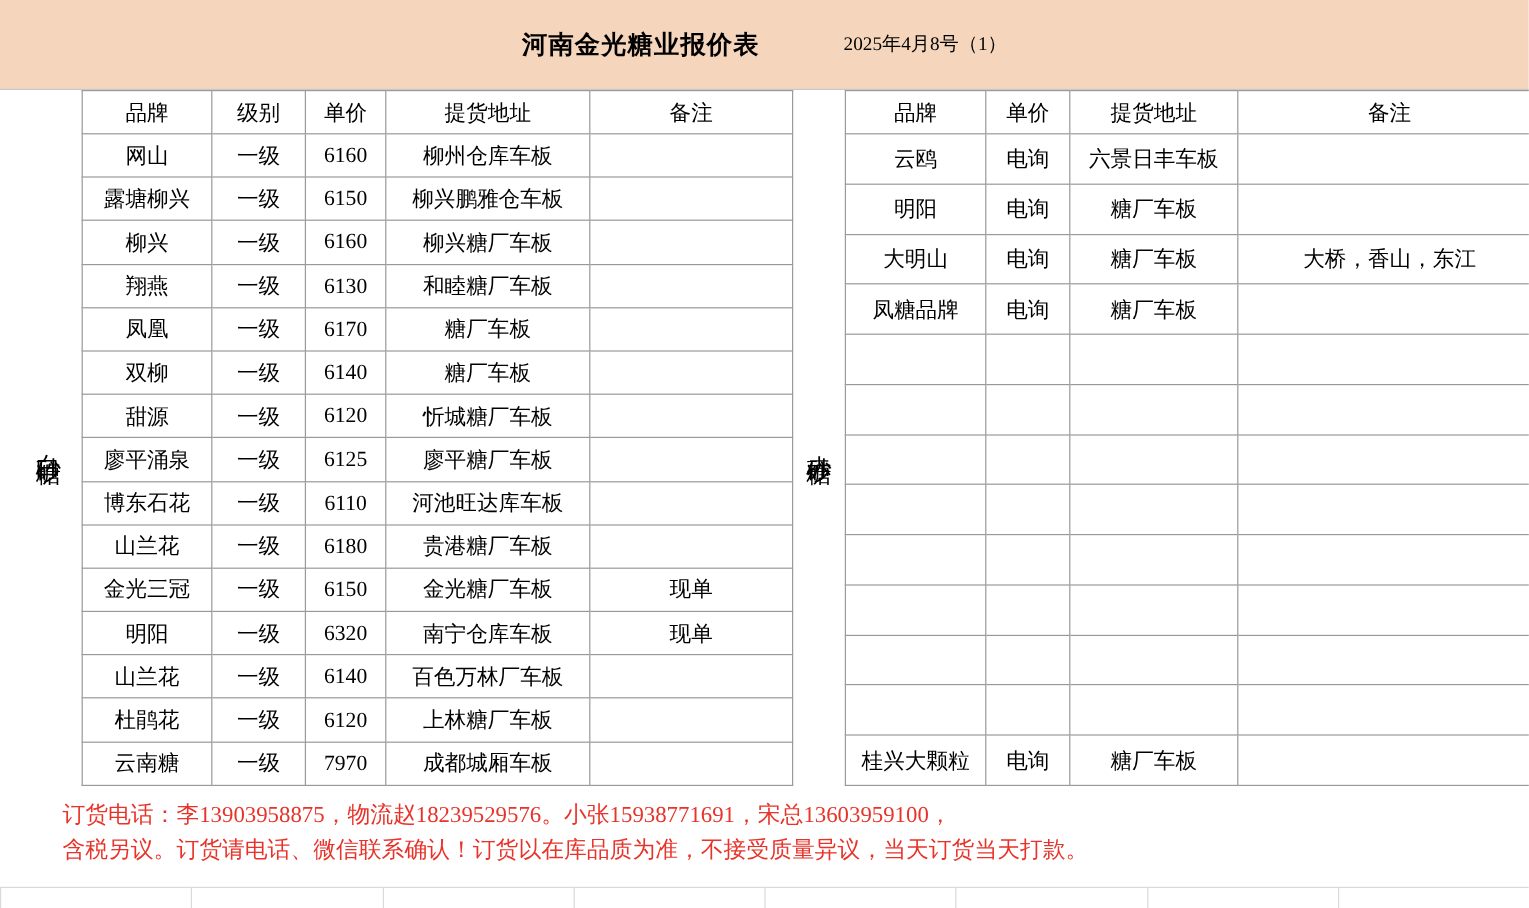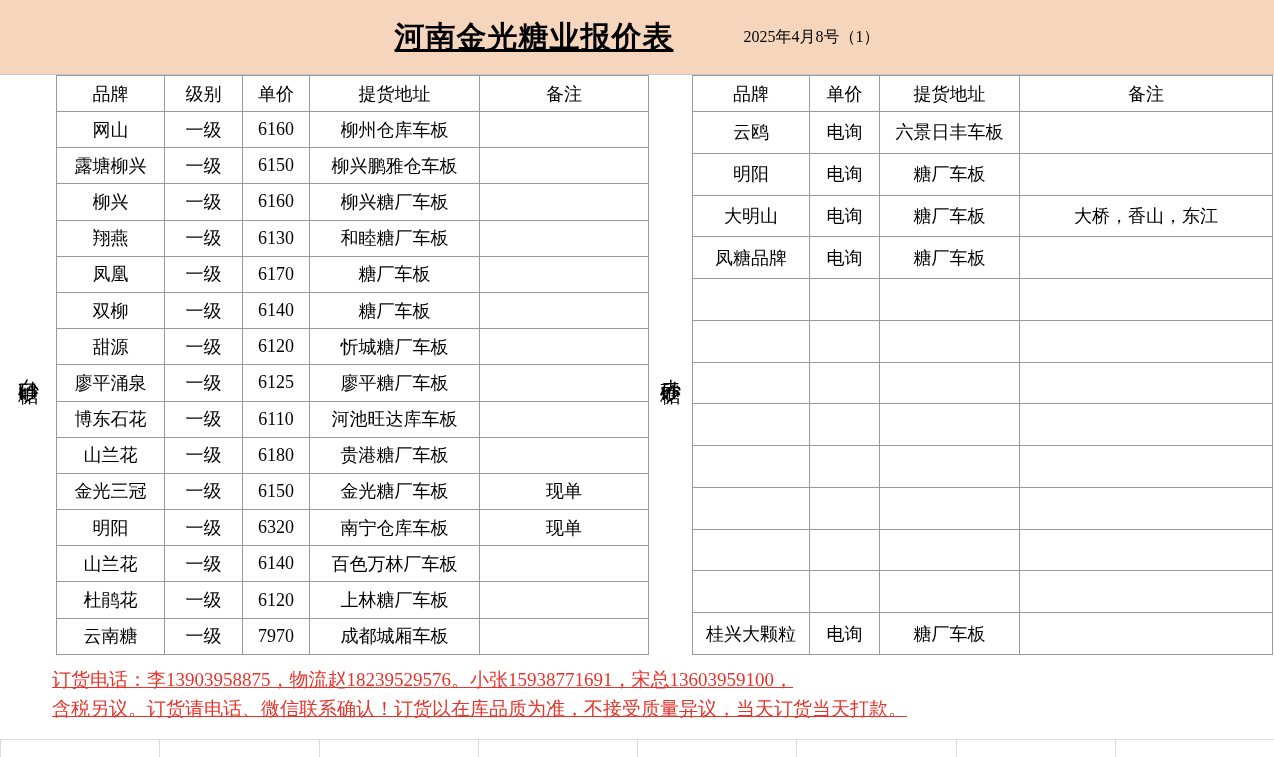--- a/index.html
+++ b/index.html
@@ -24,34 +24,34 @@
   .header-band {
     height: 74px;
     background: #f5d6bc;
     display: flex;
     align-items: center;
     justify-content: center;
     gap: 70px;
     border-bottom: 1px solid #c8c8c8;
   }
   .header-title {
-    font-size: 30px;
+    font-size: 21px;
     font-weight: bold;
     letter-spacing: 1px;
-    text-decoration: underline;
   }
   .header-date {
     font-size: 16px;
     font-weight: normal;
   }
   
   .body-area {
     position: relative;
     height: 580px;
     display: flex;
+    padding-left: 12px;
   }
   .pane {
     display: flex;
     position: relative;
   }
   .left-pane { width: 648px; }
   .right-pane { flex: 1; }
 
   .side-label {
     width: 56px;
@@ -101,21 +101,20 @@
   .rt col.c-price { width: 70px; }
   .rt col.c-addr  { width: 140px; }
   .rt col.c-note  { width: 253px; }
 
   
   .footer-notice {
     padding: 10px 40px 0 52px;
     color: #e8332a;
     font-size: 19px;
     line-height: 1.55;
-    text-decoration: underline;
   }
   .footer-notice div { white-space: nowrap; }
 
   
   .bottom-strip {
     position: absolute;
     left: 0;
     bottom: 0;
     width: 1274px;
     height: 18px;

